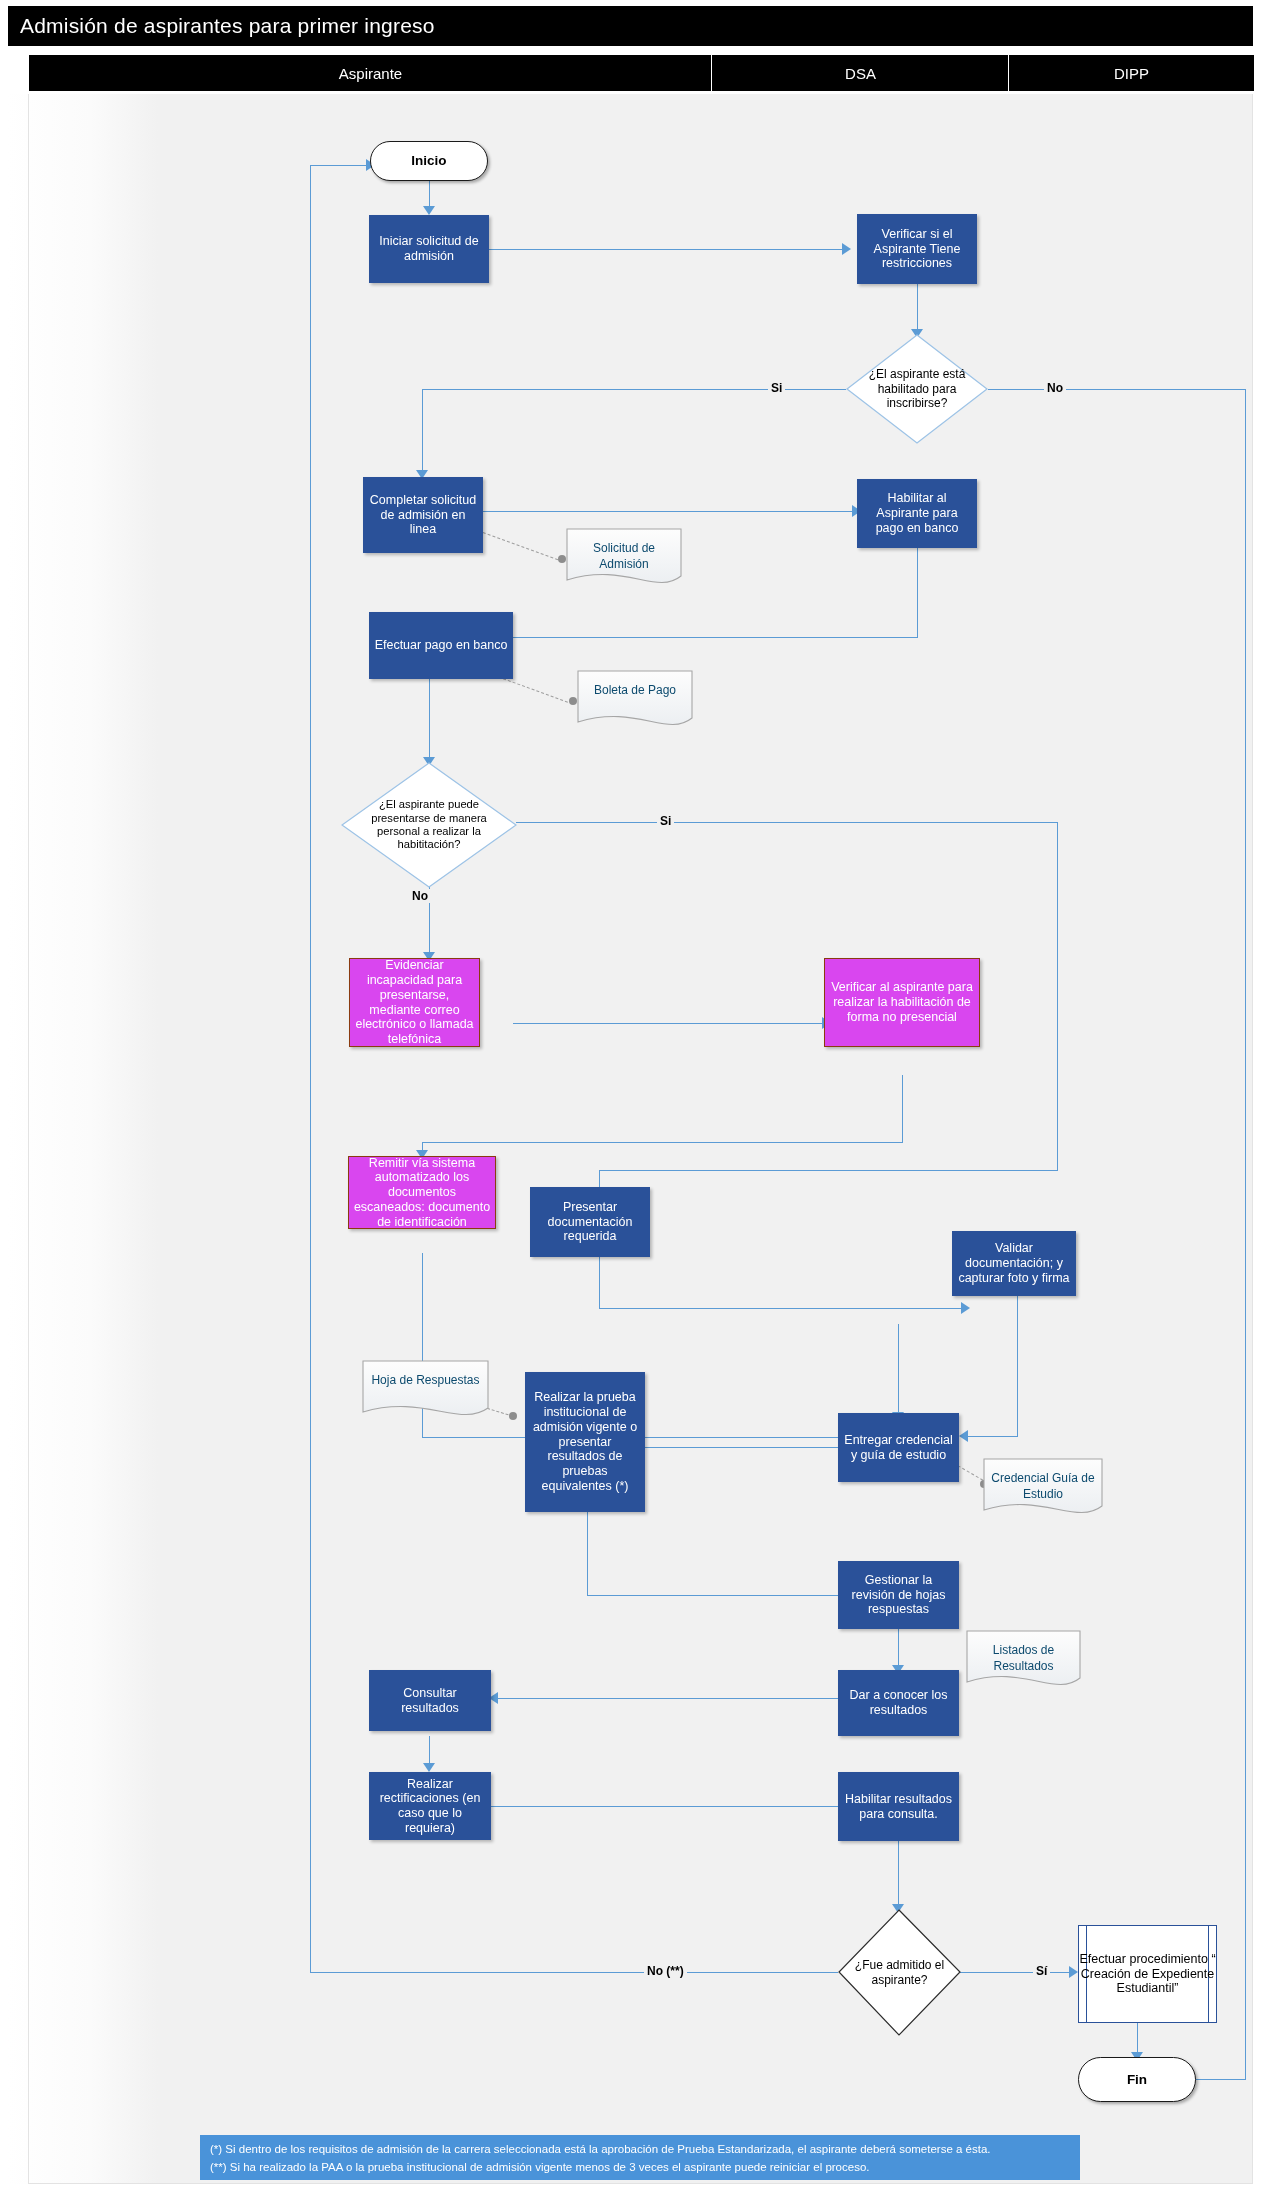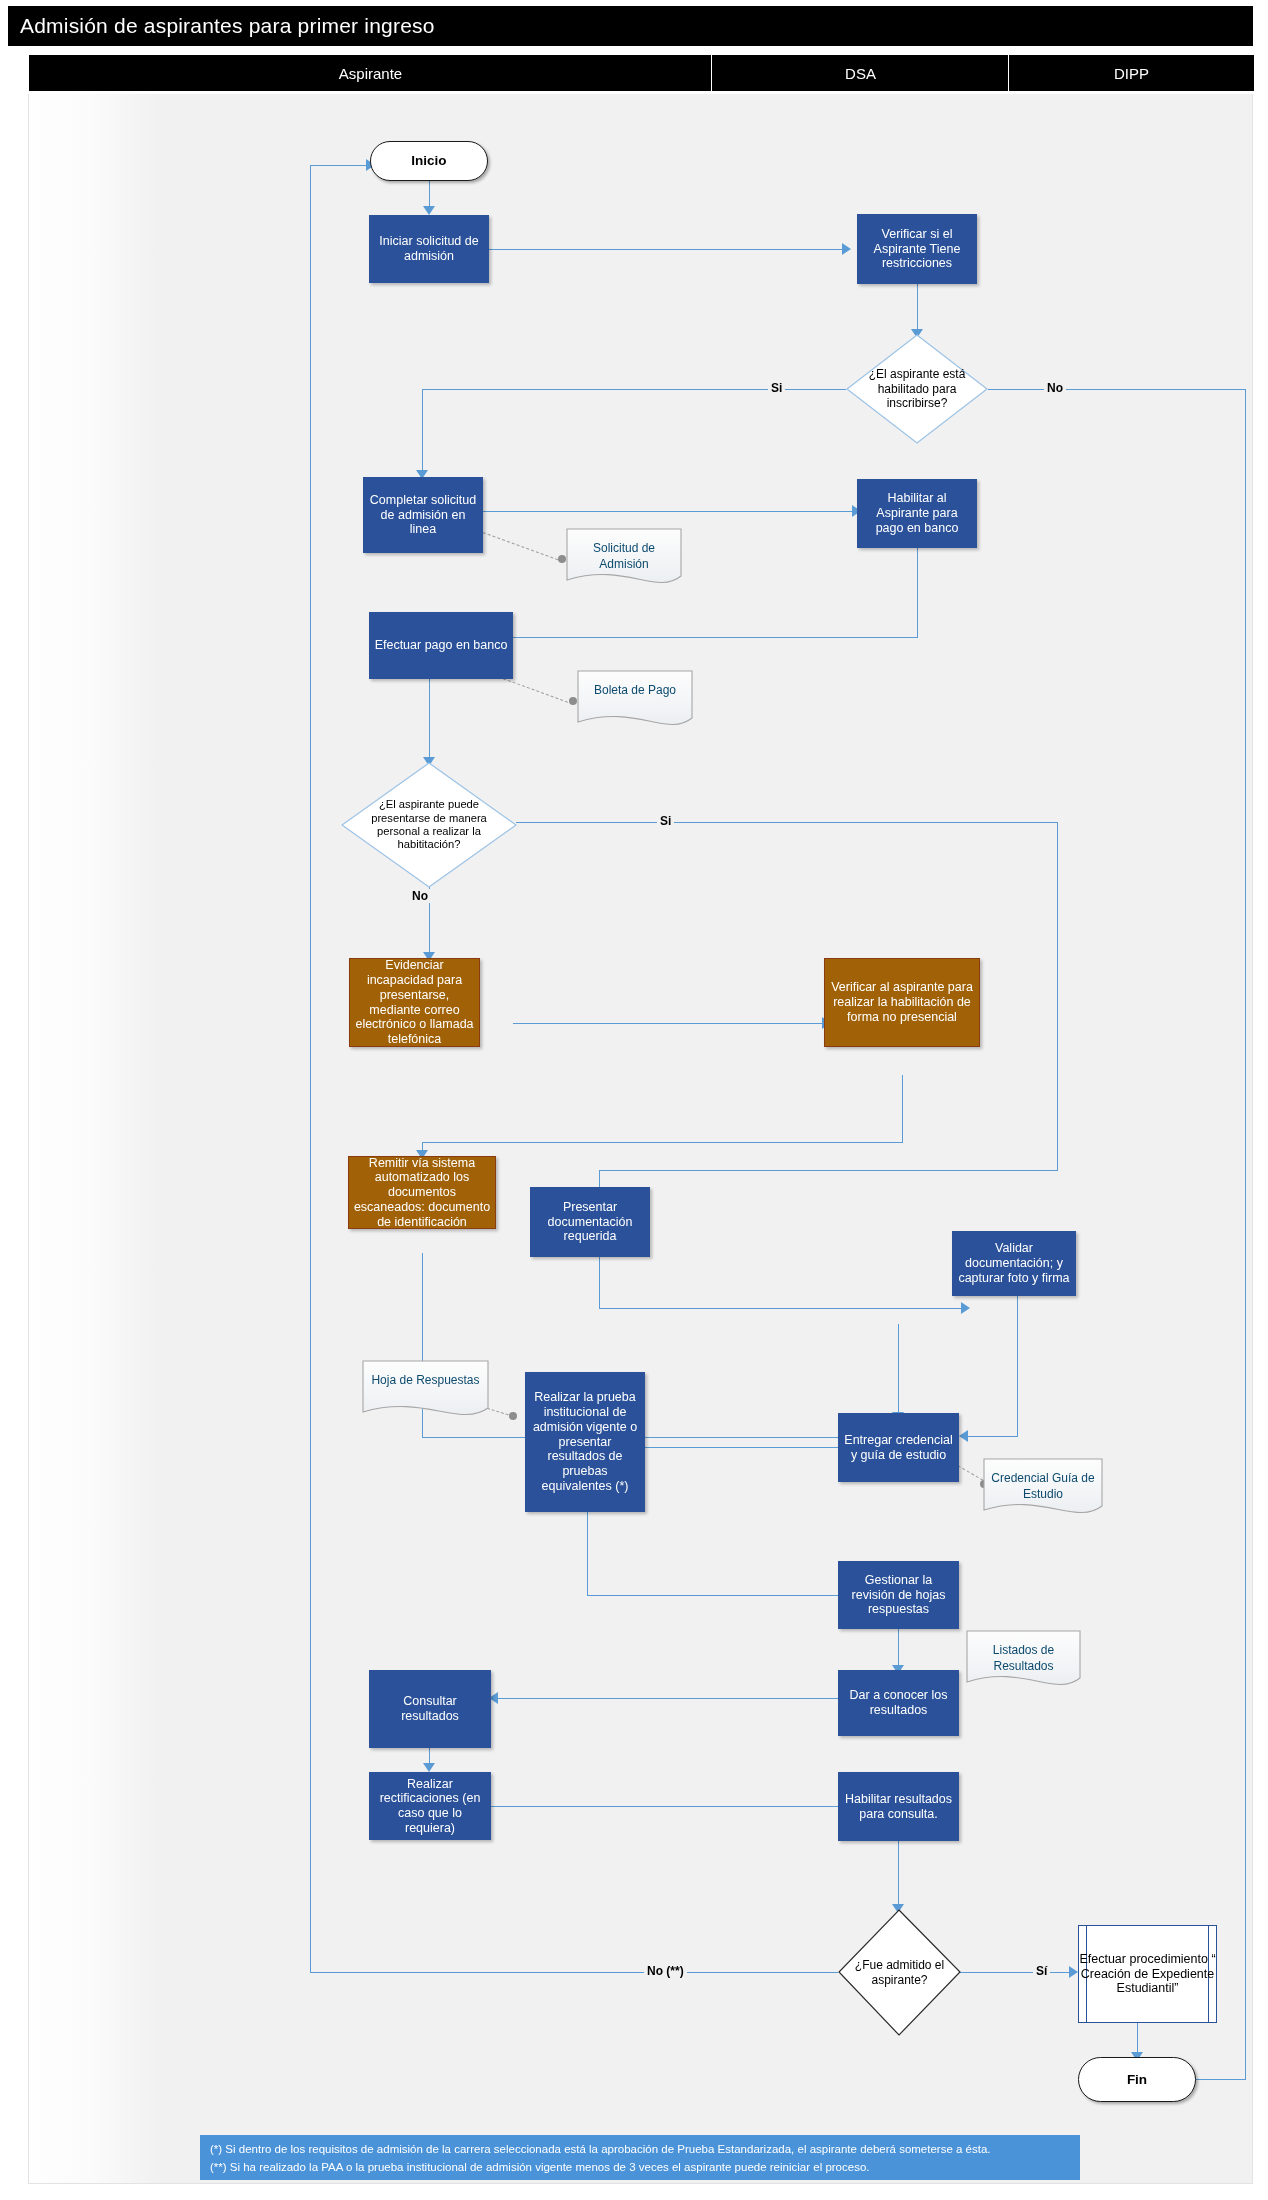--- a/index.html
+++ b/index.html
@@ -18,21 +18,21 @@
   .lanebody{position:absolute;top:94px;height:2090px;background:#f1f1f1;border-right:1px solid #d5e3f0;}
   .leftstrip{position:absolute;left:8px;top:94px;width:150px;height:2090px;
              background:linear-gradient(90deg,#ffffff 0%,#fbfbfb 55%,#f1f1f1 100%);}
   .outerframe{position:absolute;left:28px;top:94px;width:1225px;height:2090px;border:1px solid #e3e3e3;border-top:none;box-sizing:border-box;}
 
   
   .node{position:absolute;box-sizing:border-box;display:flex;align-items:center;justify-content:center;
         text-align:center;line-height:1.18;}
   .proc{background:#2a5199;color:#ffffff;font-size:12.5px;border:1px solid #2a5199;
         box-shadow:2px 2px 3px rgba(0,0,0,.25);padding:2px 4px;}
-  .proc.brown{background:#a16207;border-color:#8a3b10;}
+  .proc.brown{background:#d946ef;border-color:#8a3b10;}
   .terminal{background:#ffffff;border:1.6px solid #1a1a1a;border-radius:100px;color:#000;
             font-size:13.5px;font-weight:bold;box-shadow:2px 2px 3px rgba(0,0,0,.3);}
   .predef{background:#ffffff;border:1px solid #2a5199;color:#000;font-size:12.5px;}
   .predef:before,.predef:after{content:"";position:absolute;top:0;bottom:0;width:0;border-left:1px solid #2a5199;}
   .predef:before{left:7px;} .predef:after{right:7px;}
 
   .diamond{position:absolute;}
   .diamond svg{position:absolute;left:0;top:0;}
   .diamond .dtxt{position:absolute;left:0;top:0;right:0;bottom:0;display:flex;align-items:center;
                  justify-content:center;text-align:center;font-size:12px;line-height:1.2;color:#000;padding:0 14px;box-sizing:border-box;}
@@ -303,21 +303,21 @@
     <span>Dar a conocer los resultados</span>
   </div>
 
   <div class="docshape" style="left:966px;top:1630px;width:115px;height:62px;">
     <svg width="115" height="62" viewBox="0 0 115 62">
       <path d="M1,1 H114 V48 C 89,68 58,34 1,52 Z" fill="url(#g1)" stroke="#a6a6a6" stroke-width="1.1"></path>
     </svg>
     <div class="dtx">Listados de Resultados</div>
   </div>
 
-  <div class="node proc" style="left:369px;top:1670px;width:122px;height:78px;">
+  <div class="node proc" style="left:369px;top:1670px;width:122px;height:61px;">
     <span>Consultar resultados</span>
   </div>
 
   <div class="node proc" style="left:369px;top:1772px;width:122px;height:68px;">
     <span>Realizar rectificaciones (en caso que lo requiera)</span>
   </div>
 
   <div class="node proc" style="left:838px;top:1772px;width:121px;height:69px;">
     <span>Habilitar resultados para consulta.</span>
   </div>

